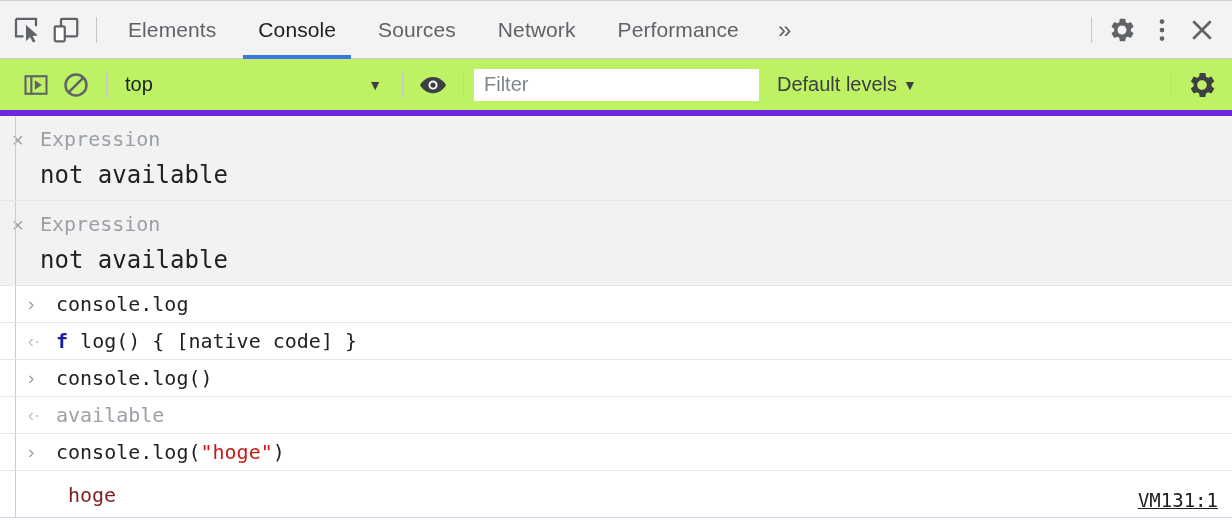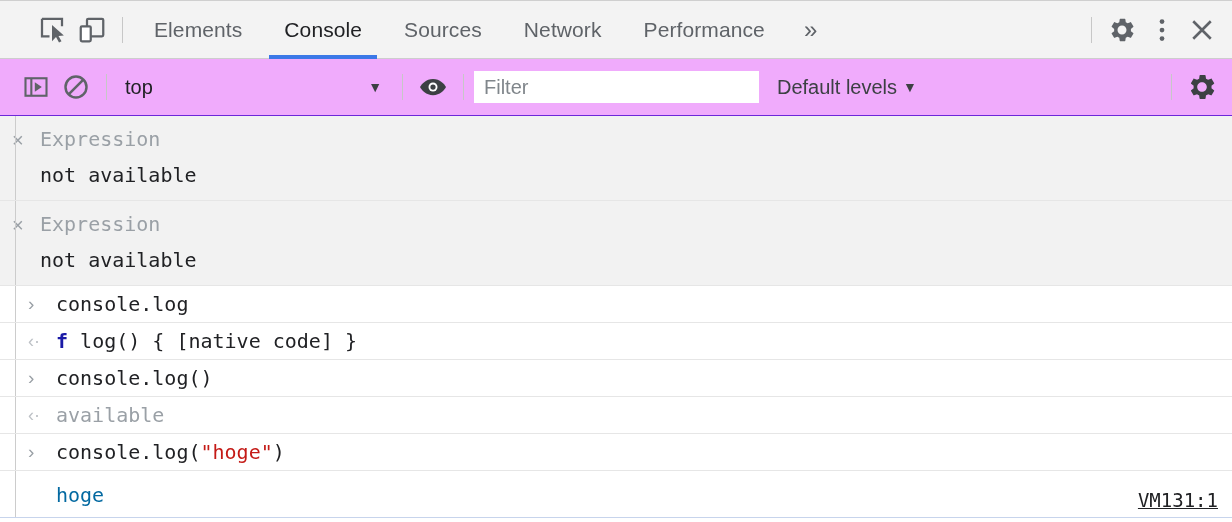--- a/index.html
+++ b/index.html
@@ -24,21 +24,21 @@
 
   
   .tabbar {
     height: 58px;
     min-height: 58px;
     background: #f3f3f3;
     display: flex;
     align-items: center;
     position: relative;
     border-bottom: 1px solid #cdcdcd;
-    padding-left: 32px;
+    padding-left: 6px;
     padding-right: 10px;
   }
 
   .icon-btn {
     width: 40px;
     height: 40px;
     display: flex;
     align-items: center;
     justify-content: center;
     flex: 0 0 auto;
@@ -97,24 +97,24 @@
   .right-icons {
     display: flex;
     align-items: center;
     flex: 0 0 auto;
   }
 
   
   .filterbar {
     height: 57px;
     min-height: 57px;
-    background: #f0abfc;
-    display: flex;
-    align-items: center;
-    border-bottom: 1px solid #6d28d9;
+    background: #bef264;
+    display: flex;
+    align-items: center;
+    border-bottom: 6px solid #6d28d9;
     padding-left: 16px;
     padding-right: 10px;
   }
 
   .ctx-select {
     display: flex;
     align-items: center;
     height: 34px;
     width: 275px;
     padding: 0 10px 0 8px;
@@ -205,21 +205,21 @@
 
   
   .exp-head {
     color: #9aa0a6;
     font-family: "DejaVu Sans Mono", "Liberation Mono", monospace;
     font-size: 20px;
   }
   .exp-body {
     color: #202124;
     font-family: "DejaVu Sans Mono", "Liberation Mono", monospace;
-    font-size: 20px;
+    font-size: 24px;
   }
   .exp-block { padding: 6px 0 8px 0; }
   .exp-block .line { min-height: 34px; line-height: 34px; }
   .exp-block .line.second { padding-left: 40px; }
 
   .x-mark {
     color: #9aa0a6;
     font-family: "Liberation Sans", sans-serif;
     font-size: 20px;
   }
@@ -242,21 +242,21 @@
 
   .logline {
     display: flex;
     align-items: center;
     padding: 0 14px 0 12px;
     min-height: 37px;
     line-height: 37px;
     font-family: "DejaVu Sans Mono", "Liberation Mono", monospace;
     font-size: 20px;
   }
-  .log-text { color: #0369a1; flex: 1 1 auto; }
+  .log-text { color: #7f1d1d; flex: 1 1 auto; margin-left: 12px; }
   .src-link {
     color: #202124;
     font-family: "DejaVu Sans Mono", "Liberation Mono", monospace;
     font-size: 19px;
     text-decoration: underline;
     white-space: nowrap;
     padding-left: 20px;
     margin-top: 11px;
   }
 

